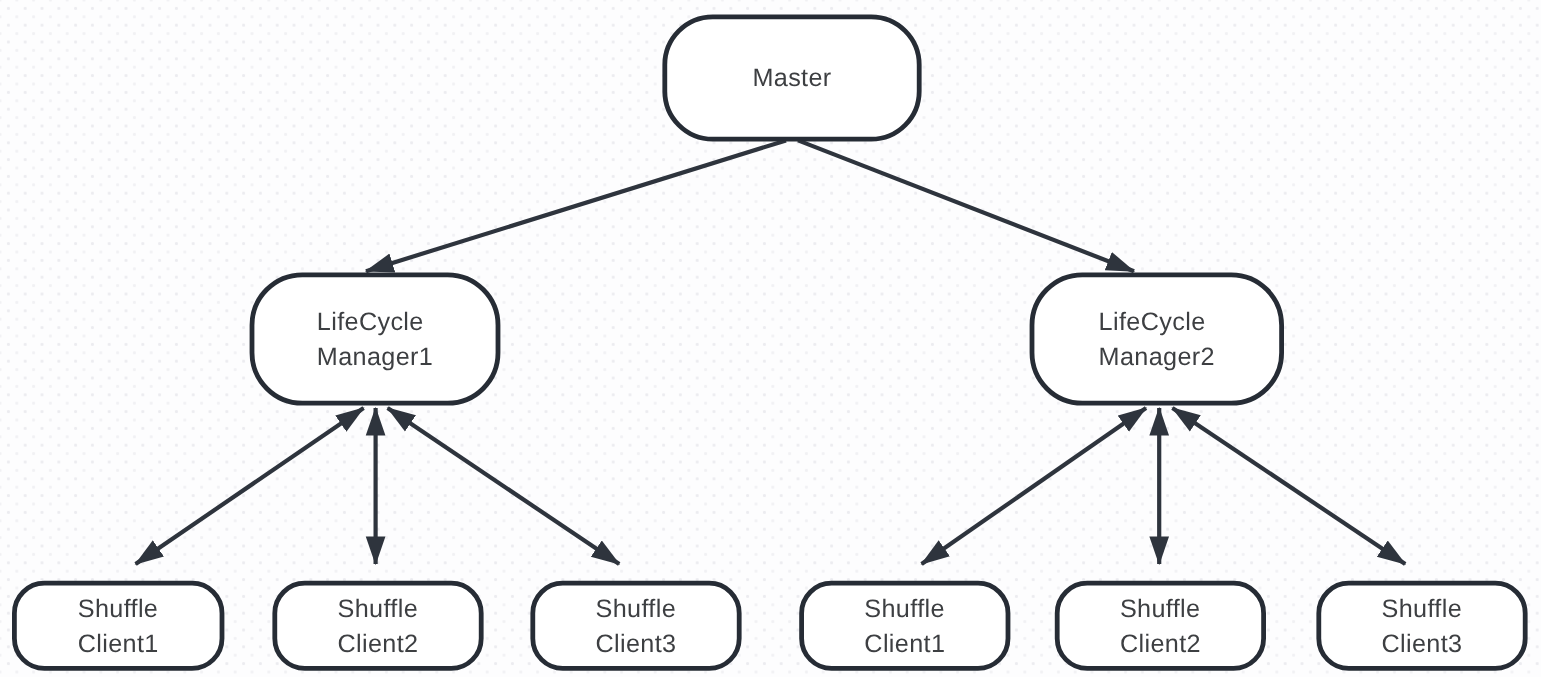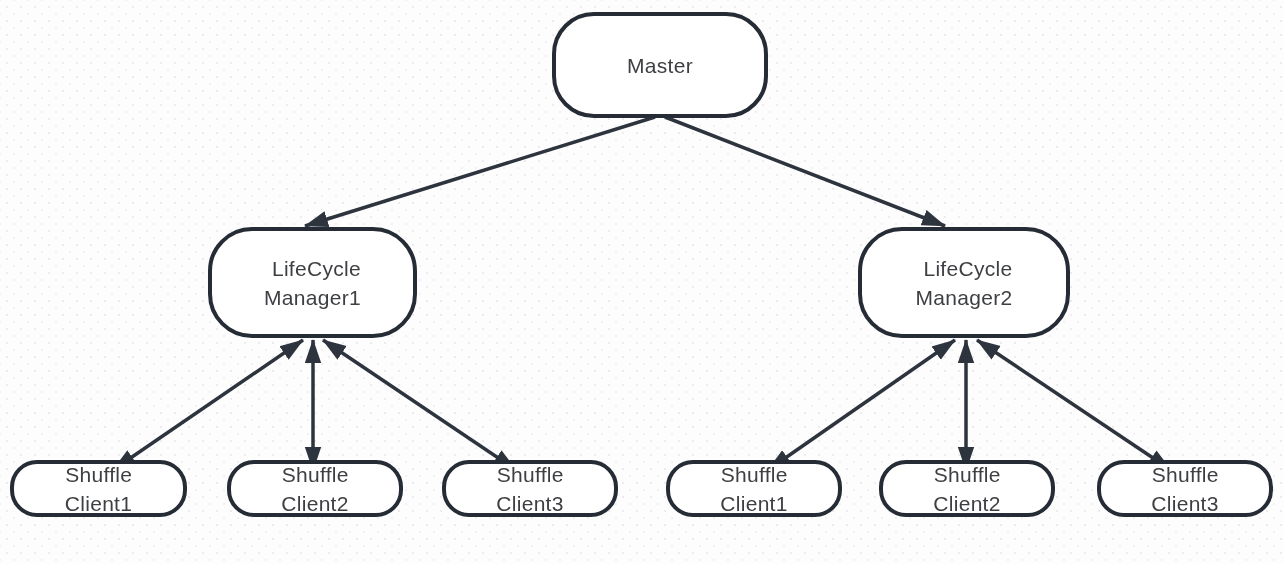--- a/index.html
+++ b/index.html
@@ -46,26 +46,26 @@
     justify-content: center;
     background: var(--node-fill);
     border: 4px solid var(--node-border);
     color: var(--text);
     font-size: 21px;
     line-height: 29px;
     letter-spacing: 0.3px;
   }
   .node-label {
     white-space: pre-line;
-    text-align: right;
+    text-align: left;
   }
   .master   { left: 552px;  top: 12px;  width: 216px; height: 106px; border-radius: 42px; }
   .manager1 { left: 208px;  top: 227px; width: 209px; height: 111px; border-radius: 44px; }
   .manager2 { left: 858px;  top: 227px; width: 212px; height: 111px; border-radius: 44px; }
-  .client   { top: 460px; height: 57px; border-radius: 27px; }
+  .client   { top: 484px; height: 75px; border-radius: 27px; }
   .client1-left  { left: 10px;   width: 177px; }
   .client2-left  { left: 227px;  width: 176px; }
   .client3-left  { left: 442px;  width: 176px; }
   .client1-right { left: 666px;  width: 176px; }
   .client2-right { left: 879px;  width: 176px; }
   .client3-right { left: 1097px; width: 176px; }
 </style>
 </head>
 <body>
 

